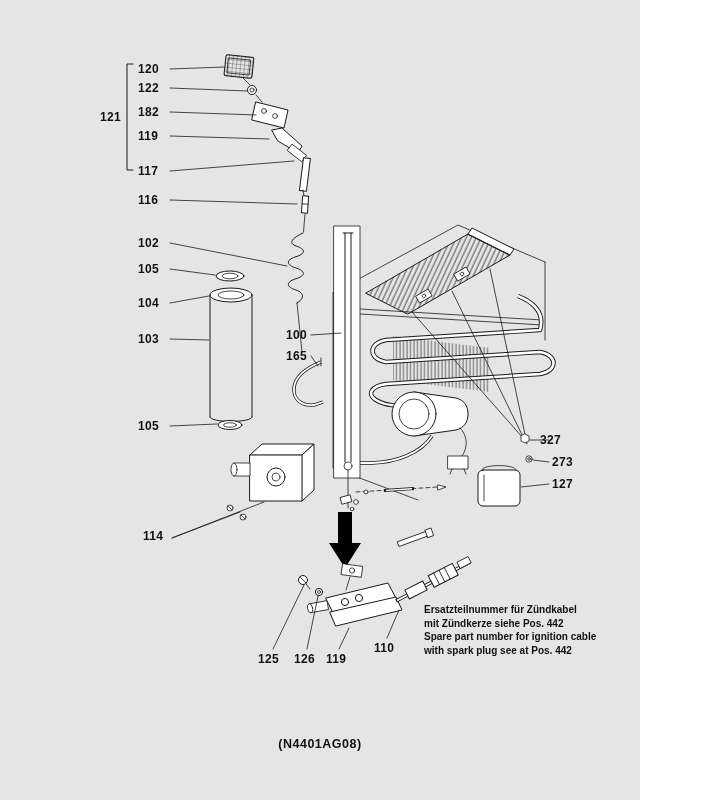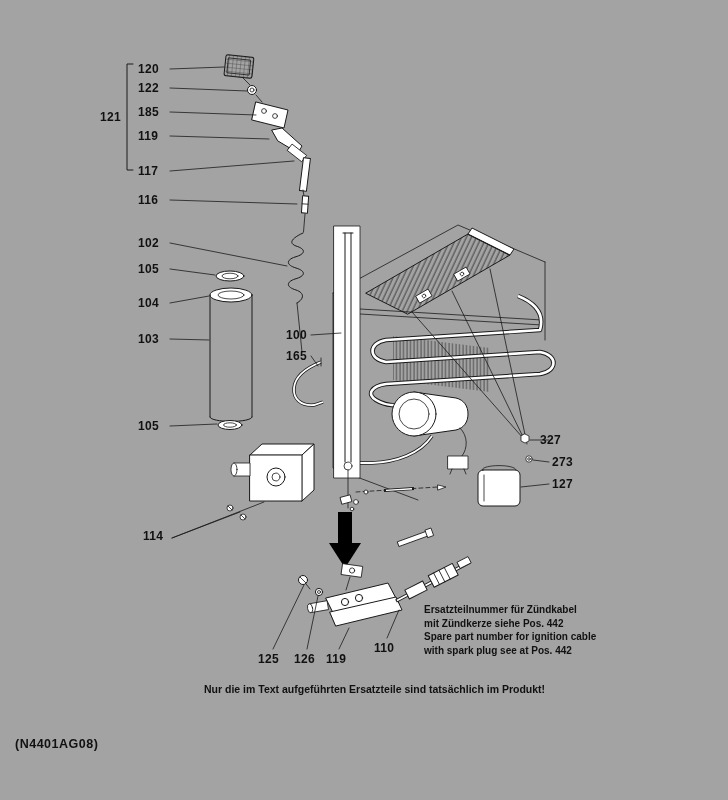--- a/index.html
+++ b/index.html
@@ -1,24 +1,24 @@
 <!DOCTYPE html>
 <html><head>
 <meta charset="utf-8">
 <style>
   * { margin:0; padding:0; box-sizing:border-box; }
   html,body { background:#ffffff; }
-  .stage { position:relative; width:728px; height:800px; background:#a3a3a3;
+  .stage { position:relative; width:640px; height:800px; background:#e5e5e5;
            font-family:"Liberation Sans", sans-serif; color:#111; overflow:hidden; }
   .stage > svg { position:absolute; left:0; top:0; }
   .lbl { position:absolute; font-size:12px; font-weight:bold; letter-spacing:.3px; white-space:nowrap; }
   .note { position:absolute; left:424px; top:603px; font-size:10px; font-weight:bold; line-height:13.5px; }
   .footer { position:absolute; left:204px; top:680px; font-size:10.5px; font-weight:bold; line-height:18px; }
-  .caption { position:absolute; left:0; top:737px; width:100%; text-align:left;
-             font-size:12.5px; font-weight:bold; letter-spacing:.5px;margin-left:15px; }
+  .caption { position:absolute; left:0; top:737px; width:100%; text-align:center;
+             font-size:12.5px; font-weight:bold; letter-spacing:.5px; }
   
   .s { stroke:#1a1a1a; stroke-width:1; stroke-linecap:round; stroke-linejoin:round; }
   .t { stroke-width:0.8; }
   .tubeO { stroke:#1a1a1a; stroke-width:4.5; stroke-linejoin:round; }
   .tubeI { stroke:#ffffff; stroke-width:2.6; stroke-linejoin:round; }
   .tubeO2 { stroke:#1a1a1a; stroke-width:3.4; }
   .tubeI2 { stroke:#ffffff; stroke-width:1.8; }
 </style>
 </head>
 <body>
@@ -268,21 +268,21 @@
     <line class="s t" x1="273" y1="649" x2="304" y2="585"></line>
     <line class="s t" x1="307" y1="649" x2="318" y2="596"></line>
     <line class="s t" x1="339" y1="649" x2="349" y2="628"></line>
     <line class="s t" x1="387" y1="638" x2="399" y2="610"></line>
     <path class="s" fill="none" d="M133 64 L127 64 L127 170 L133 170"></path>
   </g>
 </svg>
 
 <div class="lbl" style="left:138px;top:62px">120</div>
 <div class="lbl" style="left:138px;top:81px">122</div>
-<div class="lbl" style="left:138px;top:105px">185</div>
+<div class="lbl" style="left:138px;top:105px">182</div>
 <div class="lbl" style="left:100px;top:110px">121</div>
 <div class="lbl" style="left:138px;top:129px">119</div>
 <div class="lbl" style="left:138px;top:164px">117</div>
 <div class="lbl" style="left:138px;top:193px">116</div>
 <div class="lbl" style="left:138px;top:236px">102</div>
 <div class="lbl" style="left:138px;top:262px">105</div>
 <div class="lbl" style="left:138px;top:296px">104</div>
 <div class="lbl" style="left:138px;top:332px">103</div>
 <div class="lbl" style="left:138px;top:419px">105</div>
 <div class="lbl" style="left:286px;top:328px">100</div>
@@ -297,18 +297,17 @@
 <div class="lbl" style="left:374px;top:641px">110</div>
 
 <div class="note">
   <div>Ersatzteilnummer für Zündkabel</div>
   <div>mit Zündkerze siehe Pos. 442</div>
   <div>Spare part number for ignition cable</div>
   <div>with spark plug see at Pos. 442</div>
 </div>
 
 <div class="footer">
-  <div>Nur die im Text aufgeführten Ersatzteile sind tatsächlich im Produkt!</div>
 </div>
 
 <div class="caption">(N4401AG08)</div>
 
 </div>
 
 </body></html>

